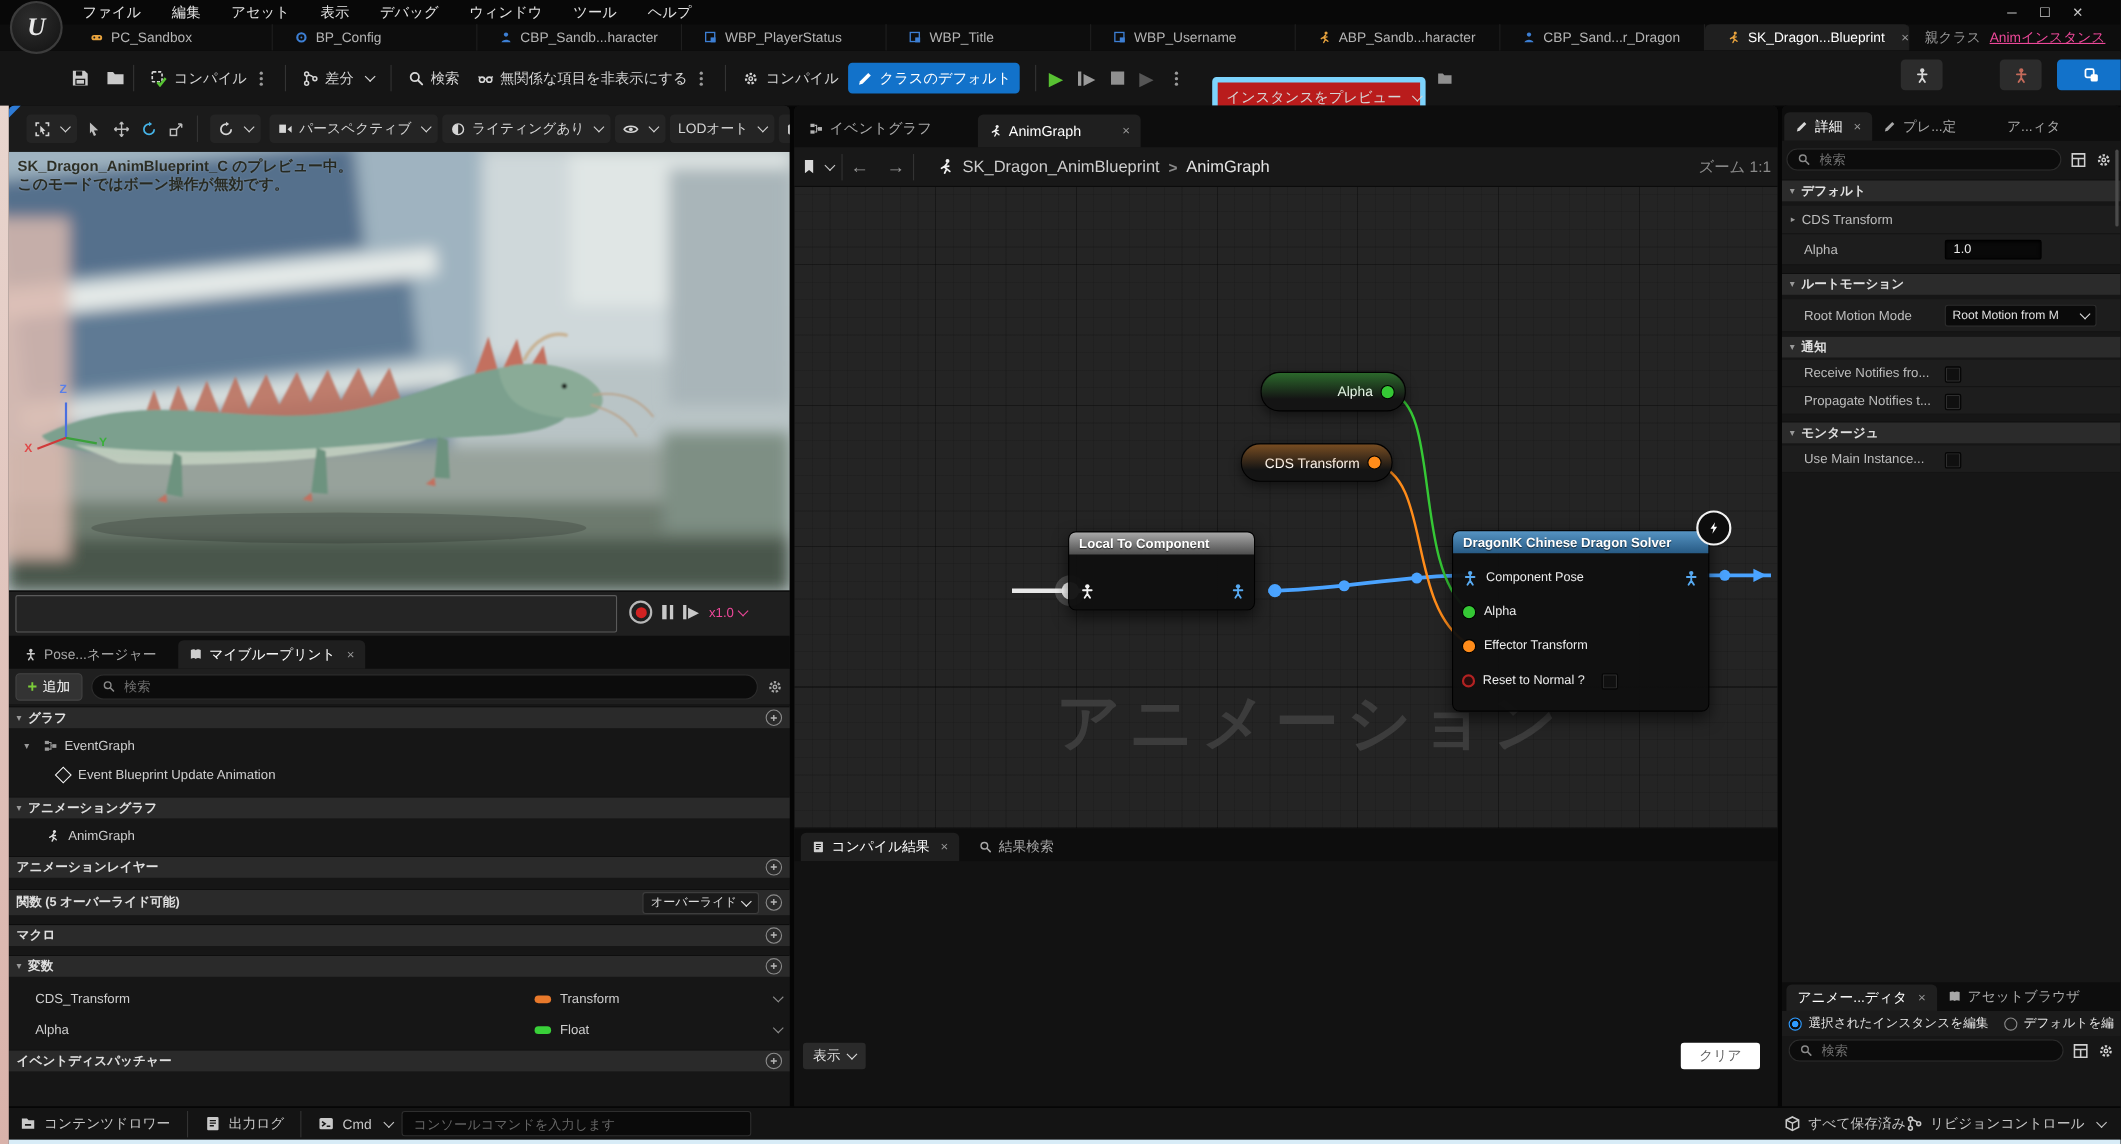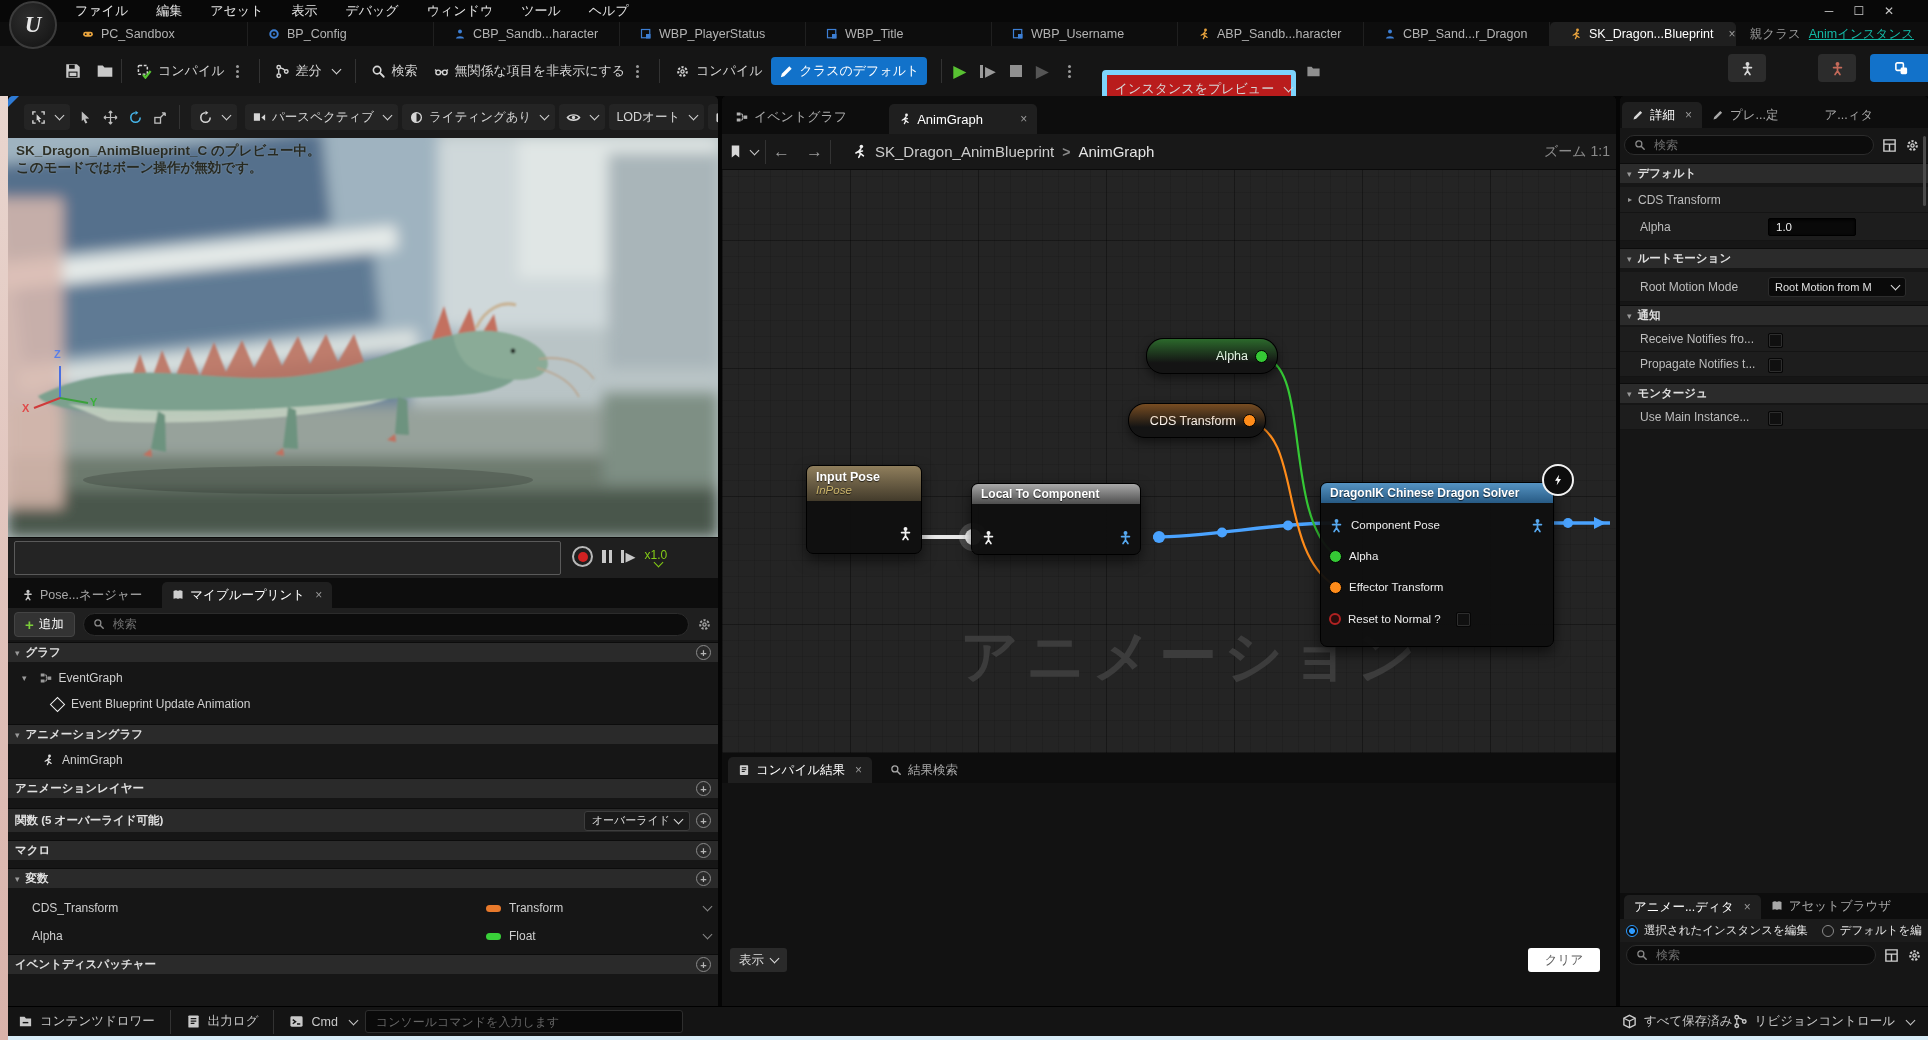--- a/index.html
+++ b/index.html
@@ -306,21 +306,21 @@
       </div>
     <div class="atab active">
         <svg class="ic ic12" style="color:#e8a33d">
           <use href="#i-runner"></use>
         </svg>
         <span>SK_Dragon...Blueprint</span>
         <span class="x">×</span>
       </div>
     <div class="flex" style="margin-left:auto;margin-right:14px;gap:8px;font-size:12.5px;">
       <span style="color:#9a9a9a">親クラス</span>
-      <span style="color:#14b8a6;text-decoration:underline;">Animインスタンス</span>
+      <span style="color:#ec4899;text-decoration:underline;">Animインスタンス</span>
     </div>
   </div>
 
   <div class="abs toolbar flex">
     <div style="width:64px;flex:none;"></div>
     <span>
         <svg class="ic ic18" style="color:#c9c9c9">
           <use href="#i-floppy"></use>
         </svg>
       </span>
@@ -549,21 +549,21 @@
             <i></i>
           </span>
         <span class="flex" style="gap:3px;">
             <i class="pbar"></i>
             <i class="pbar"></i>
           </span>
         <span class="flex" style="gap:2px;color:#c8c8c8;">
             <i style="width:2.5px;height:13px;background:#c8c8c8;display:block;"></i>
             <span style="font-size:13px;line-height:1;">▶</span>
           </span>
-        <span class="flex" style="color:#84cc16;font-size:12px;flex-direction:column;">
+        <span class="flex" style="color:#ec4899;font-size:12px;">
             <span>x1.0</span>
             <span class="chev"></span>
           </span>
       </div>
     </div>
 
     <div class="abs ptabbar" style="left:0;top:482px;width:710px;height:30px;">
       <div class="ptab" style="margin-left:4px;">
         <svg class="ic ic12" style="color:#c9c9c9">
             <use href="#i-pinperson"></use>
@@ -721,29 +721,20 @@
       <div class="var-node" style="left:424px;top:168px;width:132px;height:36px;--c:#3fae3f;">
         <span>Alpha</span>
         <span class="pinc" style="background:#35c835;"></span>
       </div>
 
       <div class="var-node" style="left:406px;top:233px;width:138px;height:35px;--c:#c97b2d;">
         <span>CDS Transform</span>
         <span class="pinc" style="background:#ff8c1a;"></span>
       </div>
 
-      <div class="gnode" style="left:84px;top:295px;width:114px;height:87px;">
-        <div class="nhead" style="background:linear-gradient(180deg,#8f7e5c,#433b2b);padding:4px 9px 5px;">
-          <div style="font-size:12.5px;">Input Pose</div>
-          <div style="font-style:italic;font-weight:normal;color:#c9b36a;font-size:11.5px;">InPose</div>
-        </div>
-        <svg class="ic" style="position:absolute;right:8px;top:60px;color:#f2f2f2;">
-            <use href="#i-pinperson"></use>
-          </svg>
-      </div>
 
       <div class="gnode" style="left:249px;top:313px;width:168px;height:70px;">
         <div class="nhead" style="background:linear-gradient(180deg,#a8a8a8,#4e4e4e);">Local To Component</div>
         <svg class="ic" style="position:absolute;left:9px;top:46px;color:#f2f2f2;">
             <use href="#i-pinperson"></use>
           </svg>
         <svg class="ic" style="position:absolute;right:7px;top:46px;color:#57a9f0;">
             <use href="#i-pinperson"></use>
           </svg>
       </div>

